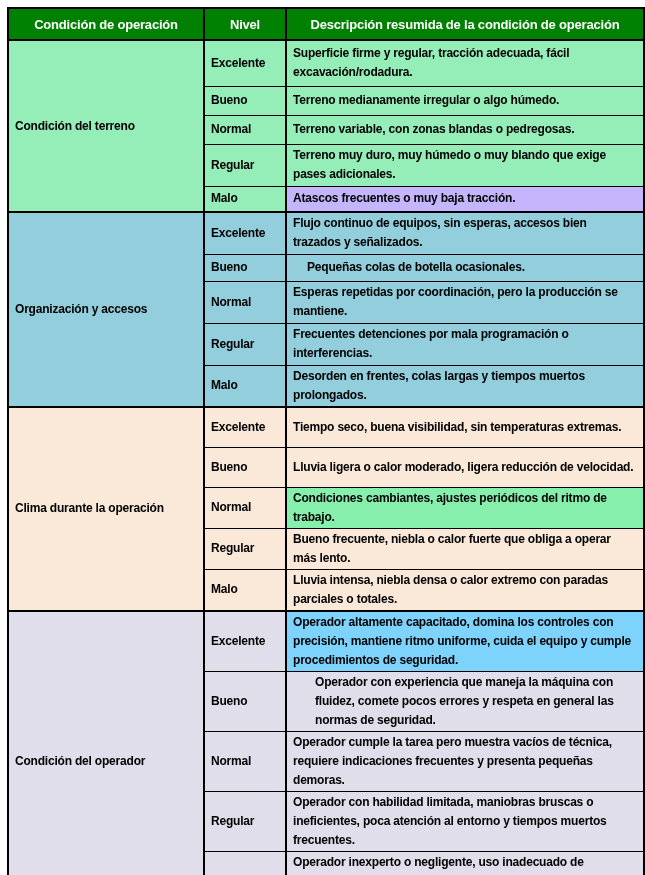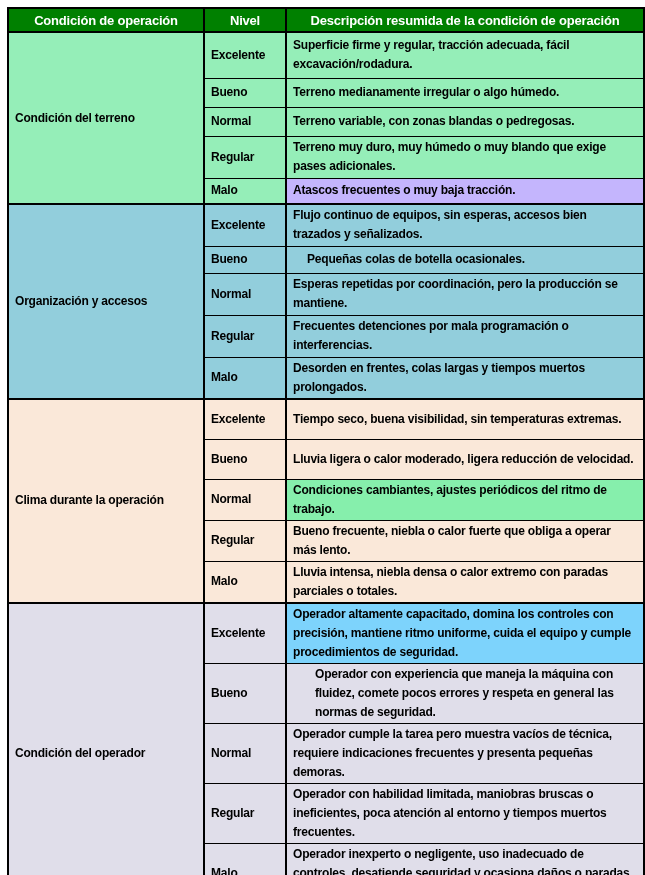--- a/index.html
+++ b/index.html
@@ -41,21 +41,21 @@
     border-width: 2px;
     text-align: center;
     font-size: 13px;
   }
   tr.sec-start td { border-top-width: 2px; }
   td.cat  { text-align: left; }
   td.lvl  { text-align: left; }
   td.desc { text-align: left; }
 
   
-  tr.h32 { height: 24px; } tr.h46 { height: 46px; } tr.h29 { height: 29px; }
+  tr.h32 { height: 32px; } tr.h46 { height: 46px; } tr.h29 { height: 29px; }
   tr.h42 { height: 42px; } tr.h26 { height: 26px; } tr.h27 { height: 27px; }
   tr.h40 { height: 40px; } tr.h59 { height: 59px; }
 </style>
 </head>
 <body>
 
 <div class="sheet">
   <table class="cond-table">
     <colgroup>
       <col class="c-cat">

